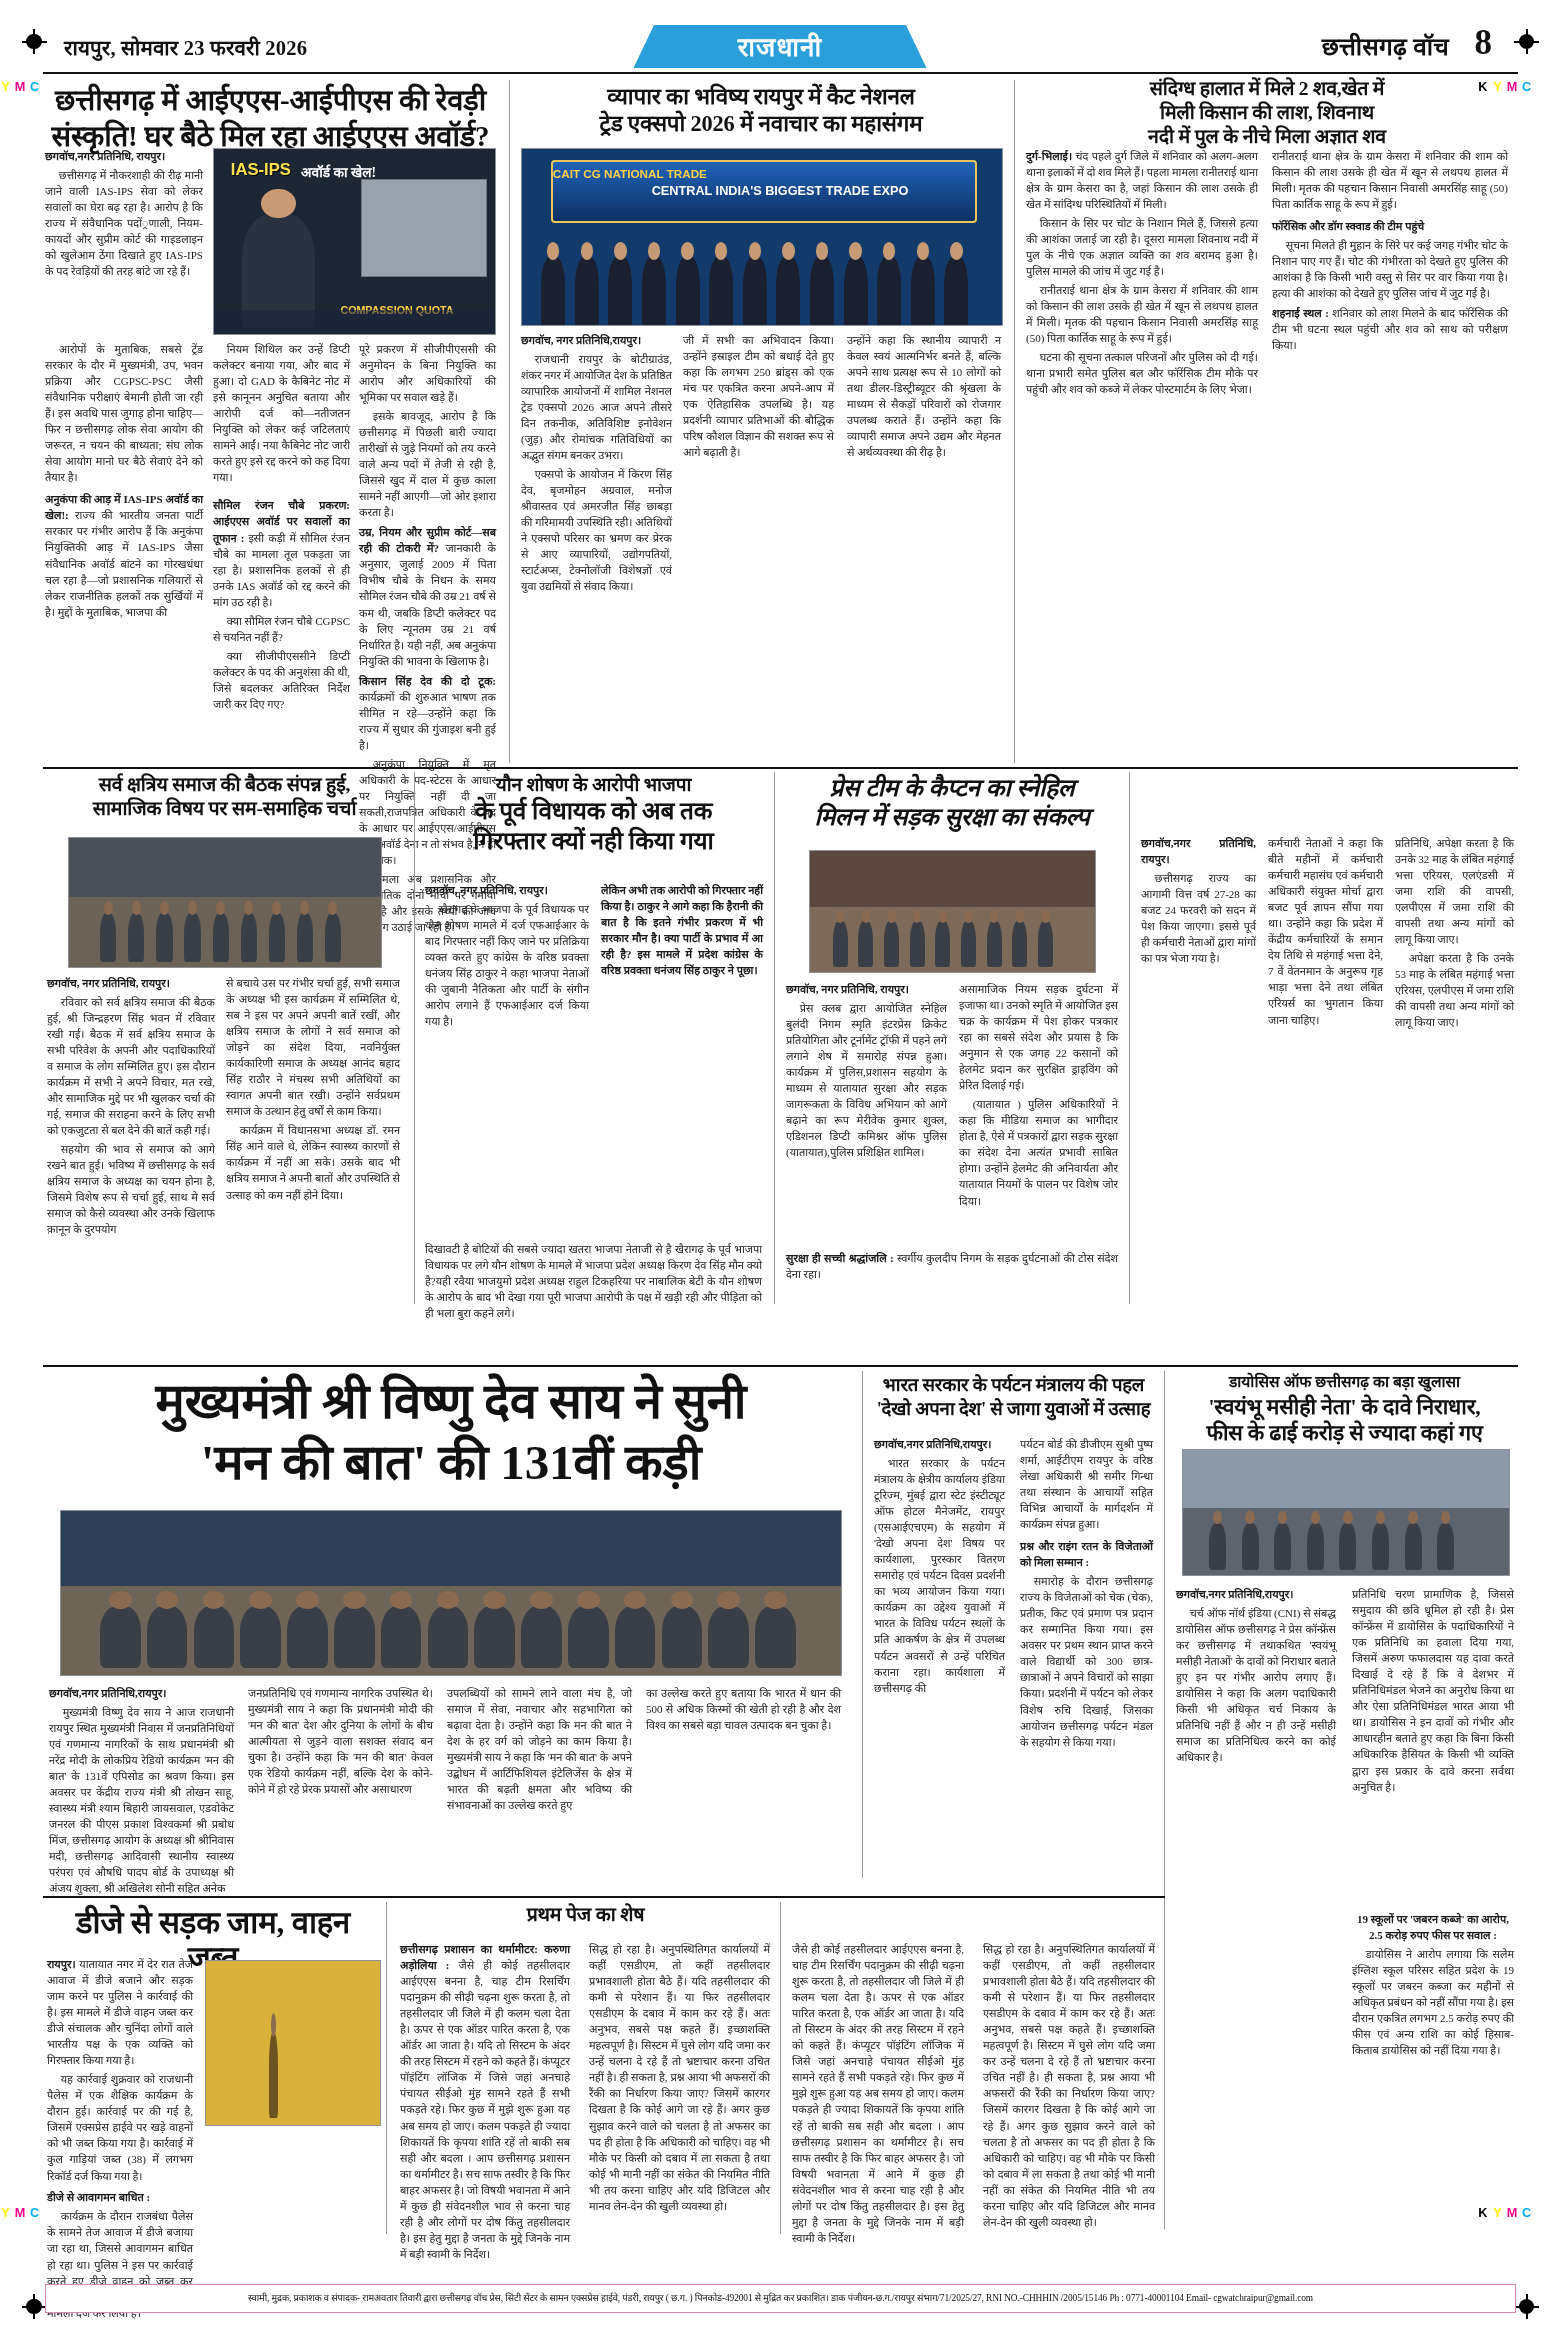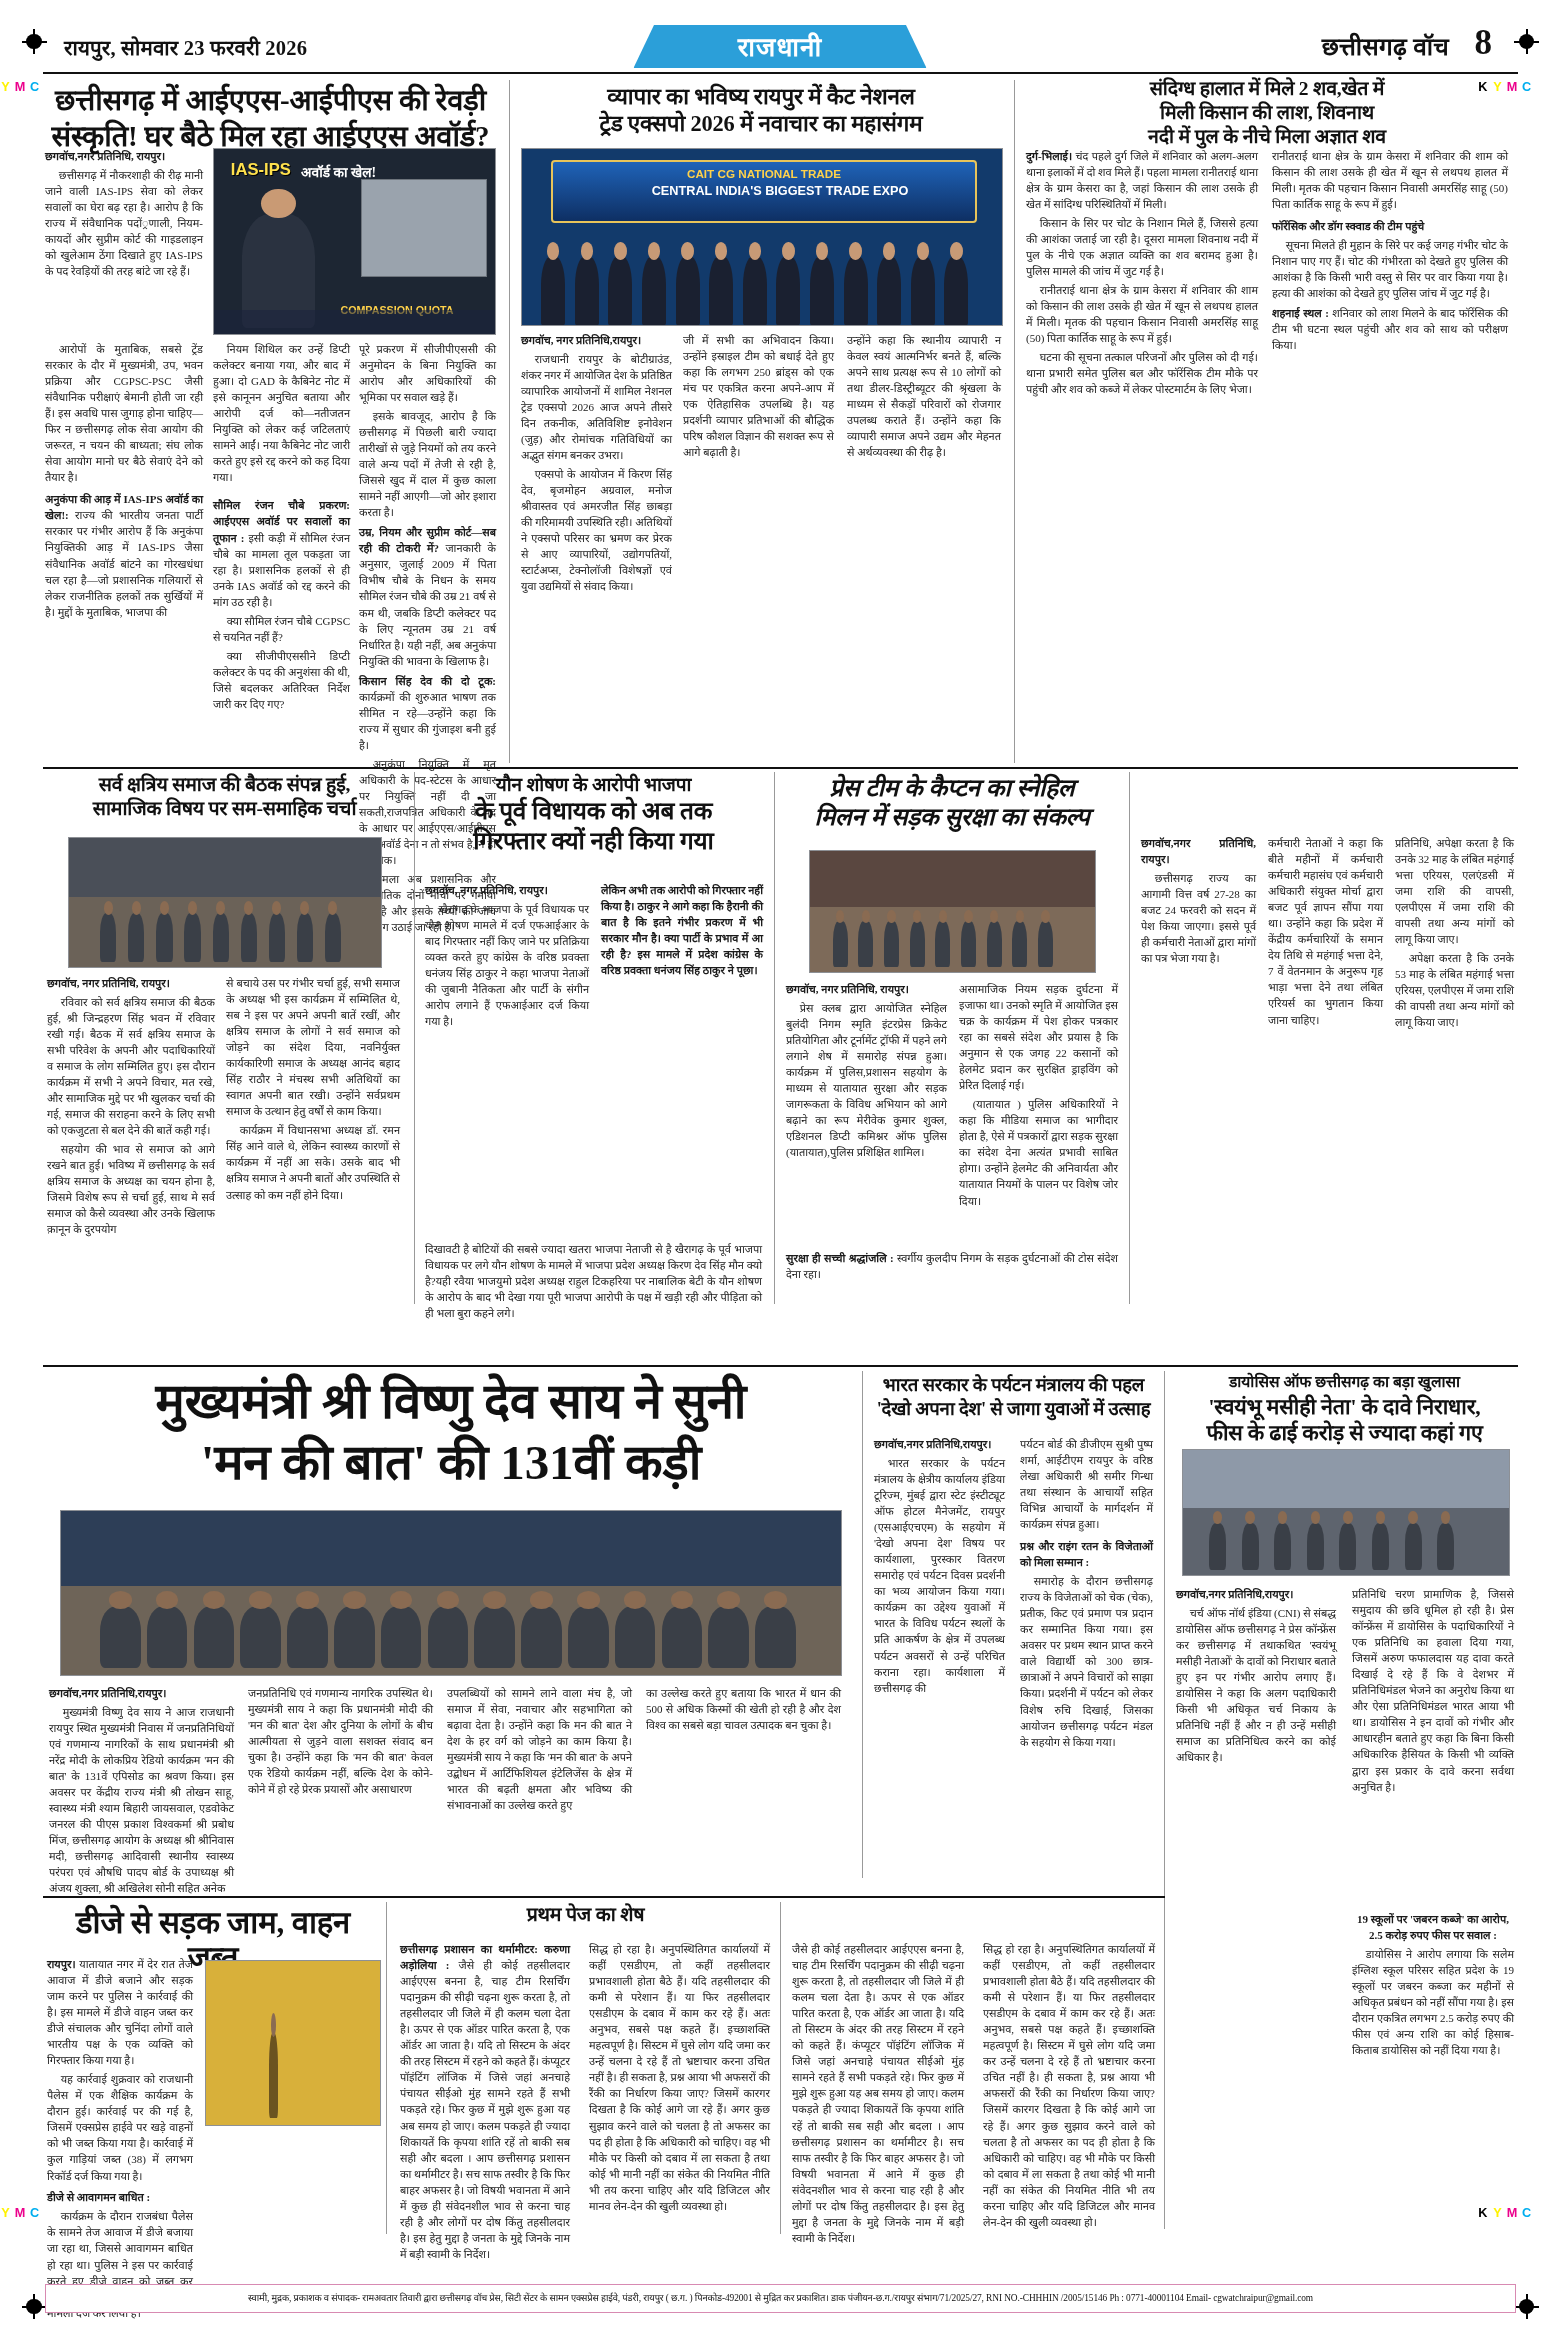--- a/index.html
+++ b/index.html
@@ -149,21 +149,21 @@
   }
 
   .expo-photo { background: #123a6b; }
   .expo-photo .banner {
     position:absolute; left:6%; top:6%; width:88%; height:34%;
     background: linear-gradient(180deg,#1f63b8,#0e2f63);
     border: 2px solid #e8c45a; border-radius: 3.9px;
   }
   .expo-photo .banner .t1 {
     color:#ffd24a; font-family:"Liberation Sans",sans-serif;
-    font-weight:bold; font-size:11.7px; text-align:center; margin-top:5.9px;
+    font-weight:bold; font-size:11.7px; text-align:left; margin-top:5.9px;
   }
   .expo-photo .banner .t2 {
     color:#fff; font-family:"Liberation Sans",sans-serif;
     font-weight:bold; font-size:12.7px; text-align:center; margin-top:3.9px;padding-left:32px;
   }
   .expo-photo .row {
     position:absolute; left:0; right:0; bottom:0; height:48%;
   }
   .expo-photo .p {
     position:absolute; bottom:0; width:5%; height:82%;

